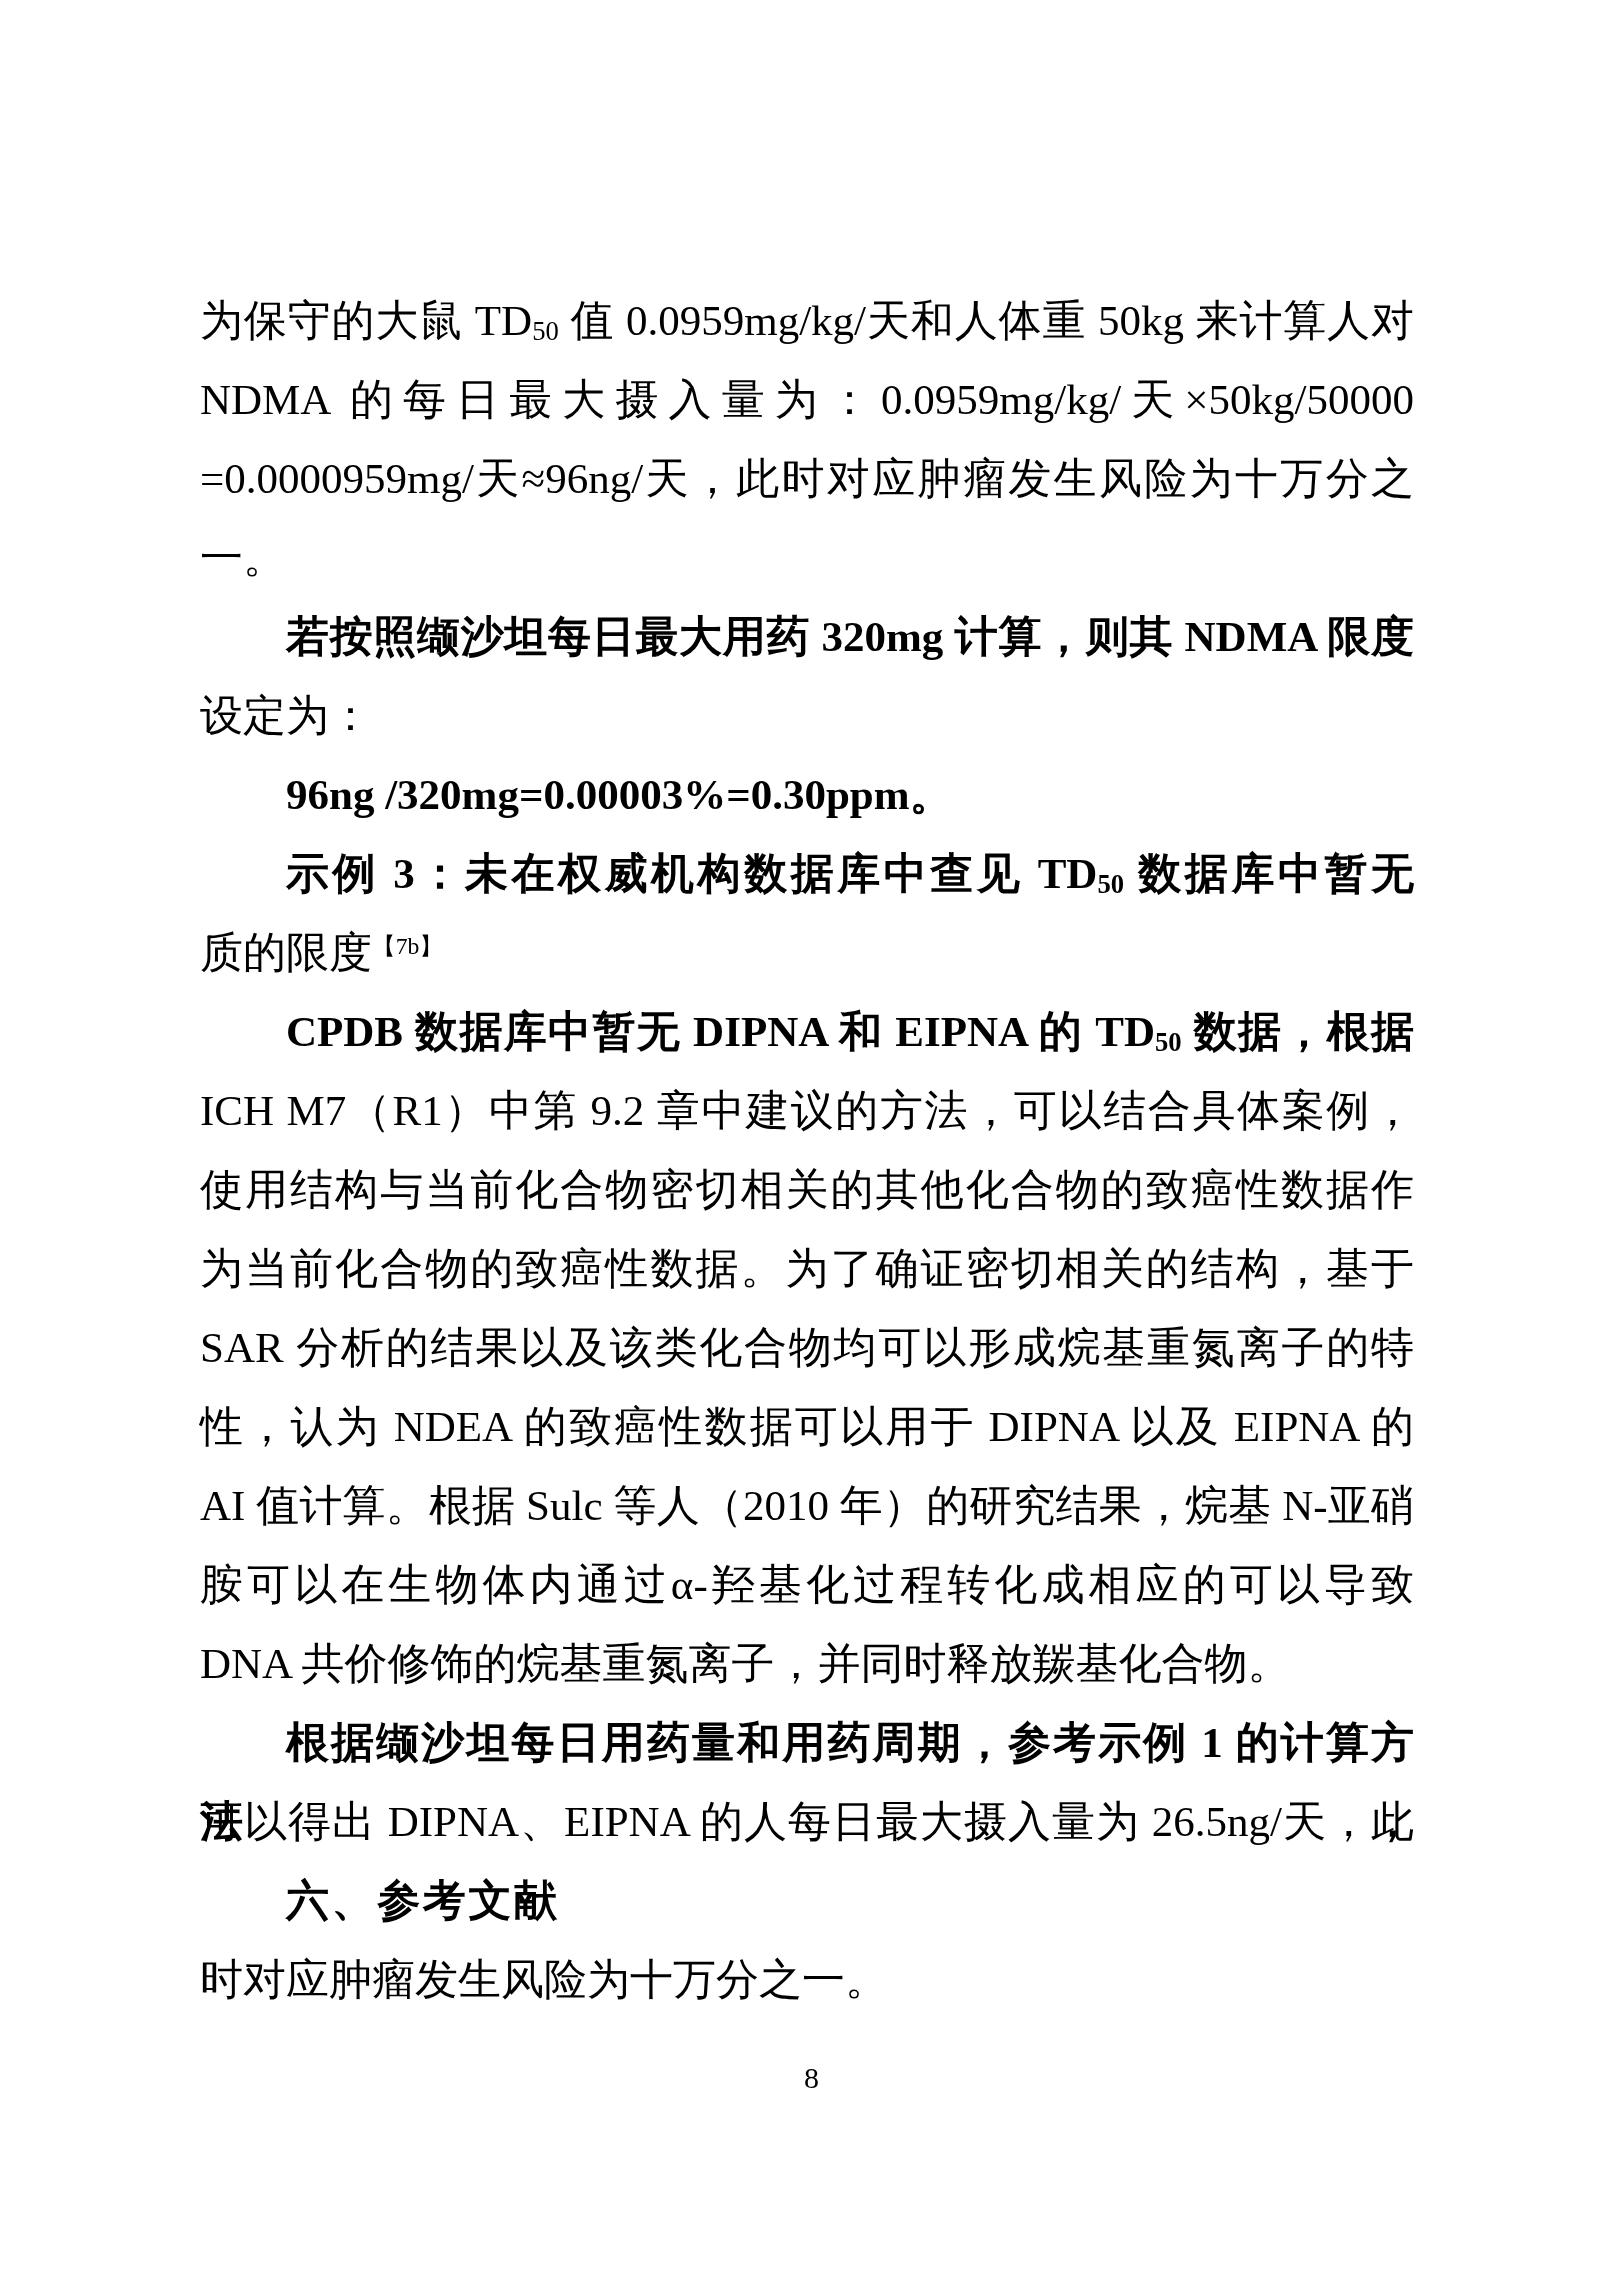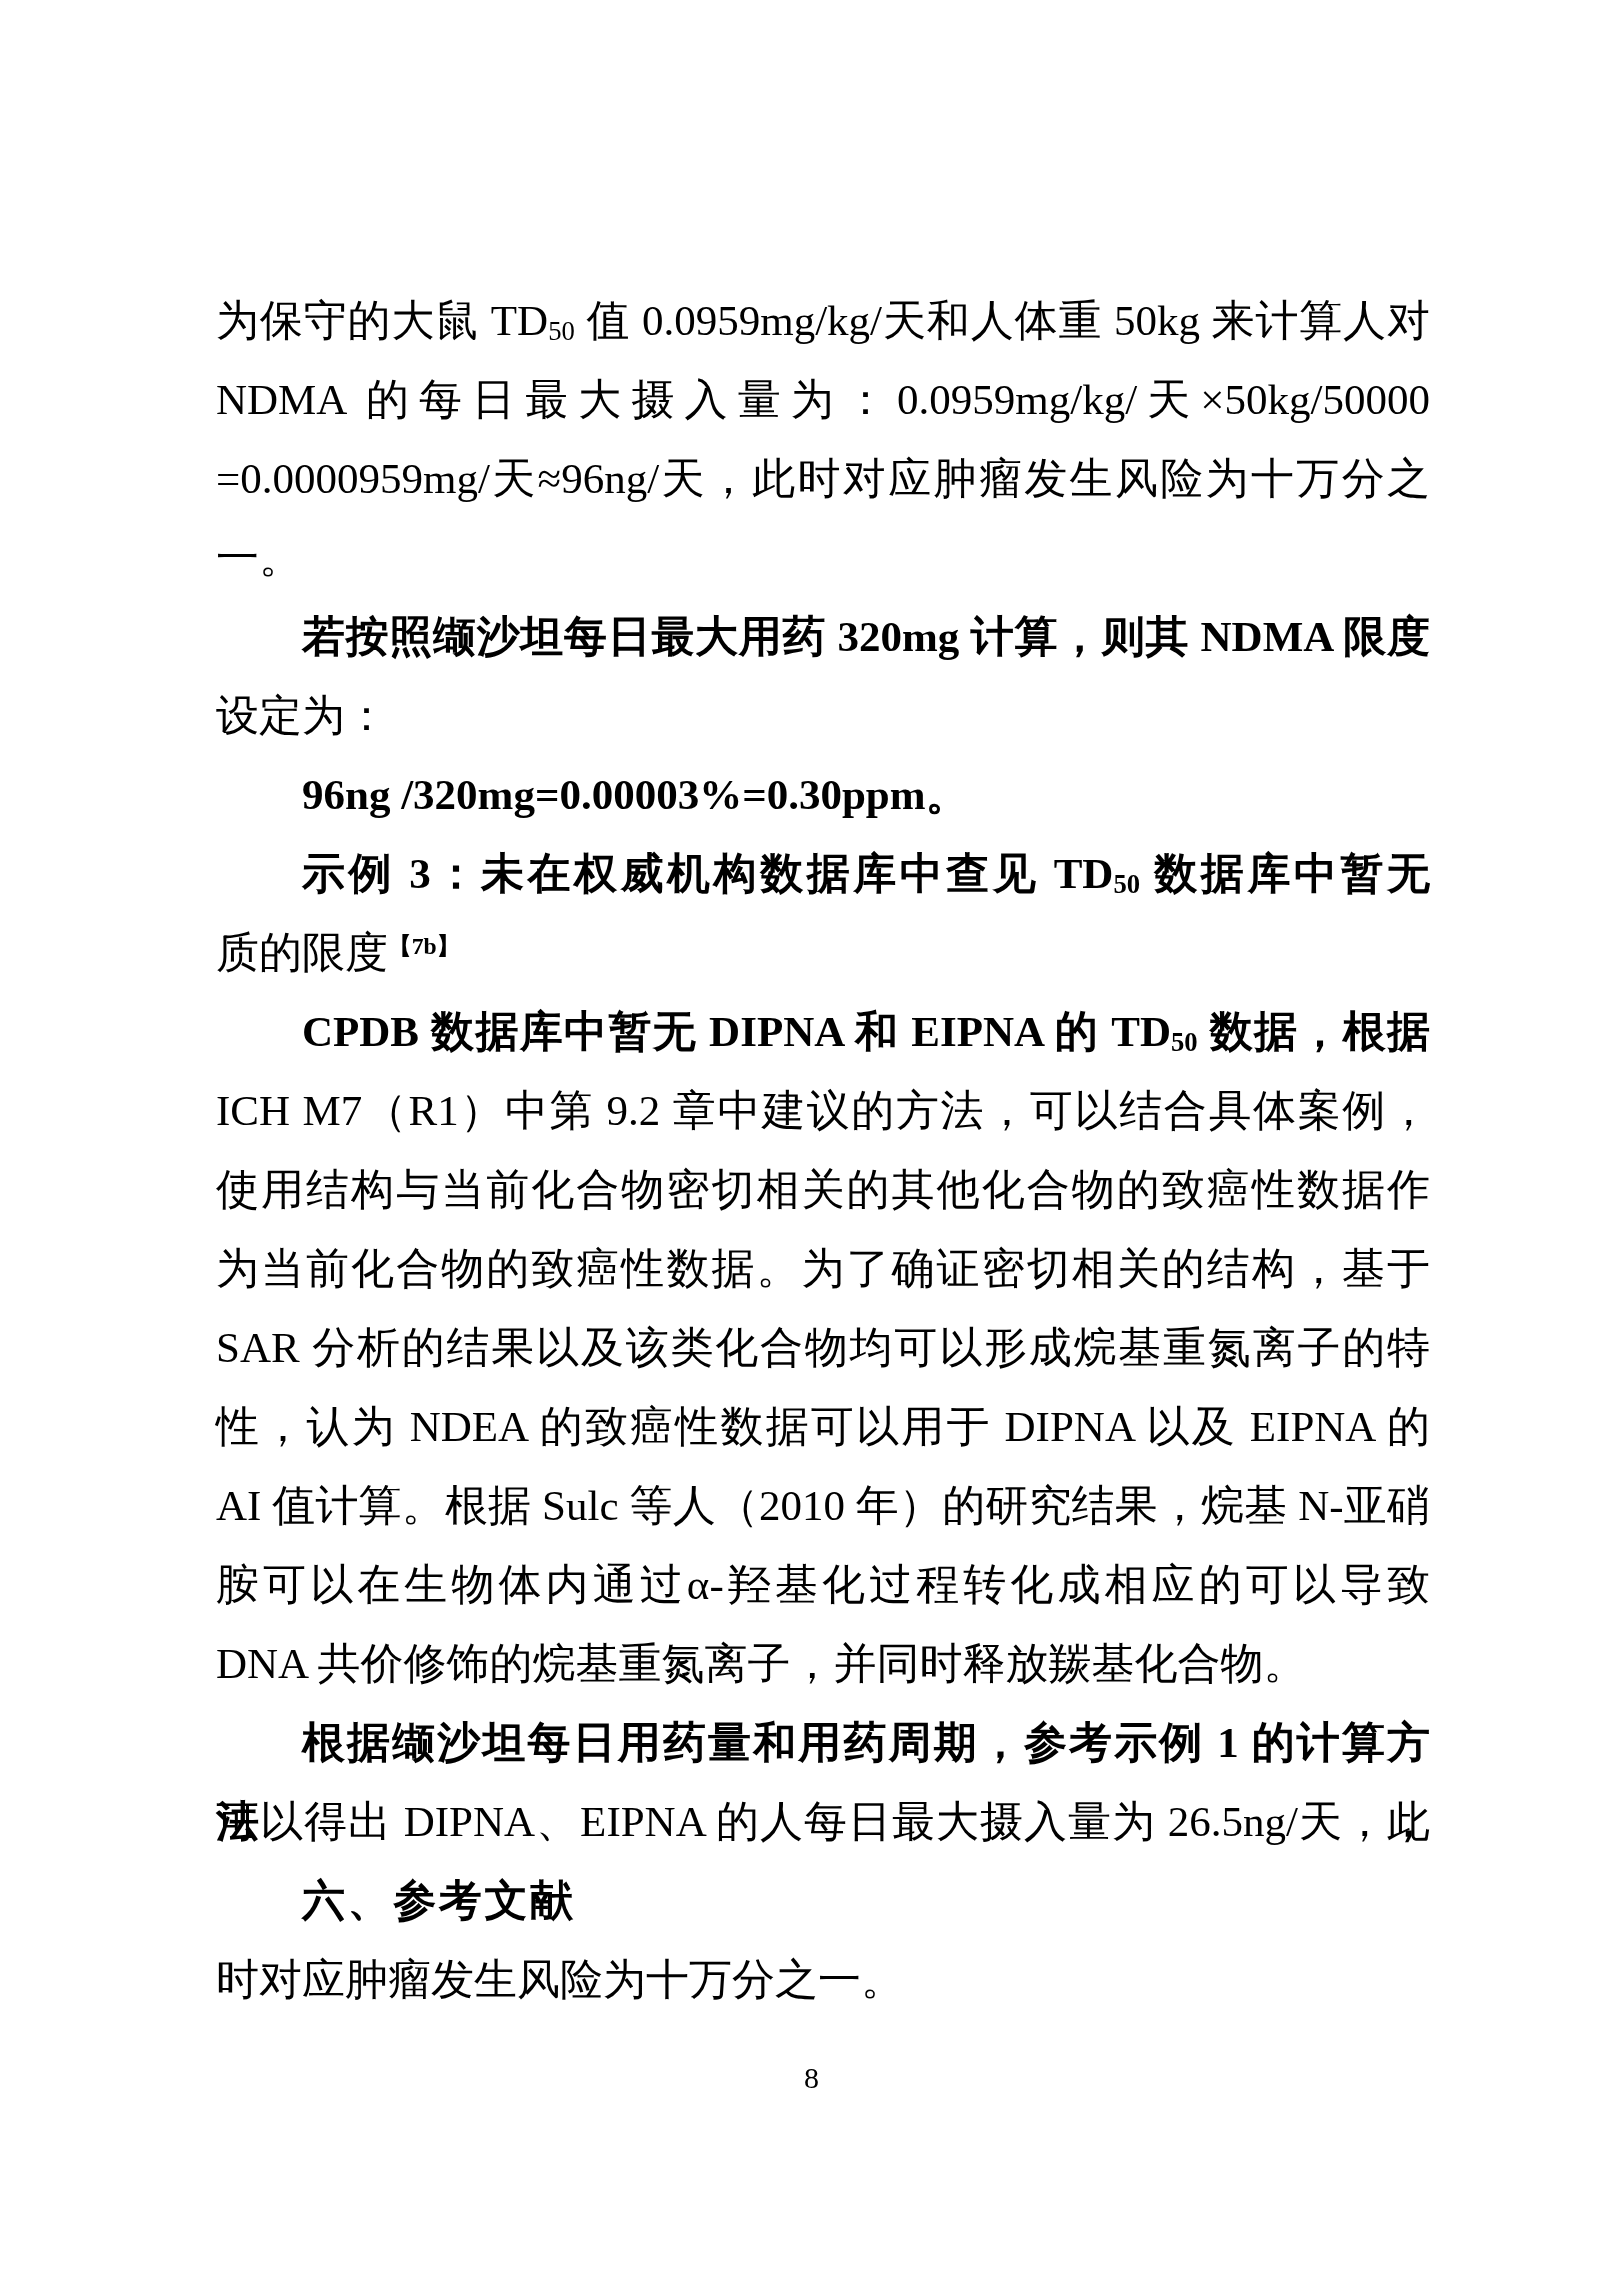--- a/index.html
+++ b/index.html
@@ -12,21 +12,21 @@
     width: 1623px;
     height: 2295px;
     background: #ffffff;
     overflow: hidden;
     font-family: "Liberation Serif", "DejaVu Serif", serif;
     color: #000000;
   }
   .textblock {
     position: absolute;
     top: 281px;
-    left: 216px;
+    left: 200px;
     width: 1214px;
   }
   .ln {
     height: 79px;
     line-height: 79px;
     font-size: 43px;
     white-space: nowrap;
     text-align: left;
   }
   .ln.j {
@@ -44,21 +44,21 @@
   }
   .ln sub {
     font-size: 0.62em;
     line-height: 0;
     vertical-align: -0.18em;
   }
   .ln sup {
     font-size: 0.55em;
     line-height: 0;
     vertical-align: 0.55em;
-    font-weight: bold;
+    font-weight: normal;
   }
   .ln.heading {
     font-family: "Liberation Sans", "DejaVu Sans", sans-serif;
     font-weight: bold;
     font-size: 43px;
     letter-spacing: 2.6px;
   }
   .page-number {
     position: absolute;
     top: 2063px;

